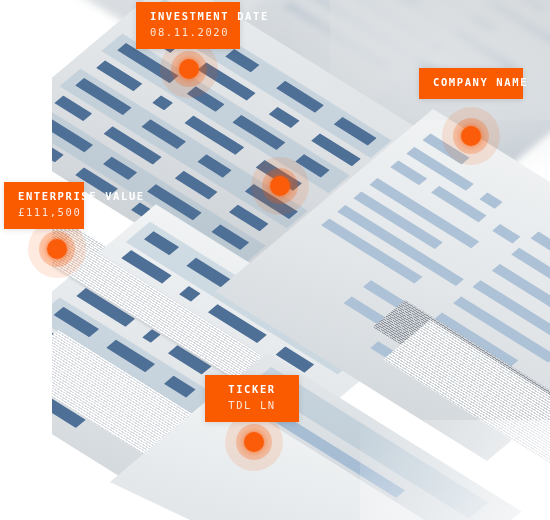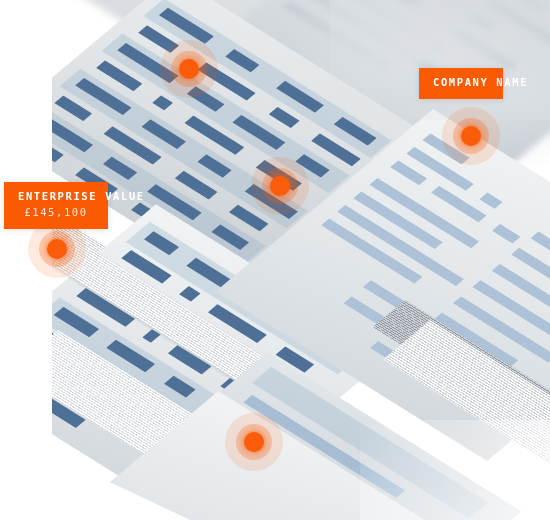--- a/index.html
+++ b/index.html
@@ -299,25 +299,33 @@
     </div>
 
     <div class="dot" style="left:254px;top:442px;">
       <div class="r3"></div>
       <div class="r2"></div>
       <div class="r1"></div>
     </div>
 
   </div>
 
-
-  <div class="callout" style="left:419px;top:68px;width:84px;box-sizing:border-box;">
+  <div class="callout" style="left:136px;top:2px;width:104px;box-sizing:border-box;">
+    <div class="t">INVESTMENT DATE</div>
+    <div class="v">08.11.2020</div>
+  </div>
+
+  <div class="callout" style="left:419px;top:68px;width:104px;box-sizing:border-box;">
     <div class="t">COMPANY NAME</div>
   </div>
 
 
-  <div class="callout" style="left:4px;top:182px;width:104px;box-sizing:border-box;">
+  <div class="callout" style="left:4px;top:182px;width:80px;box-sizing:border-box;">
     <div class="t">ENTERPRISE VALUE</div>
-    <div class="v">£145,100</div>
-  </div>
-
+    <div class="v">£111,500</div>
+  </div>
+
+  <div class="callout" style="left:205px;top:375px;width:94px;box-sizing:border-box;">
+    <div class="t">TICKER</div>
+    <div class="v">TDL LN</div>
+  </div>
 
 </div>
 
 </body></html>

